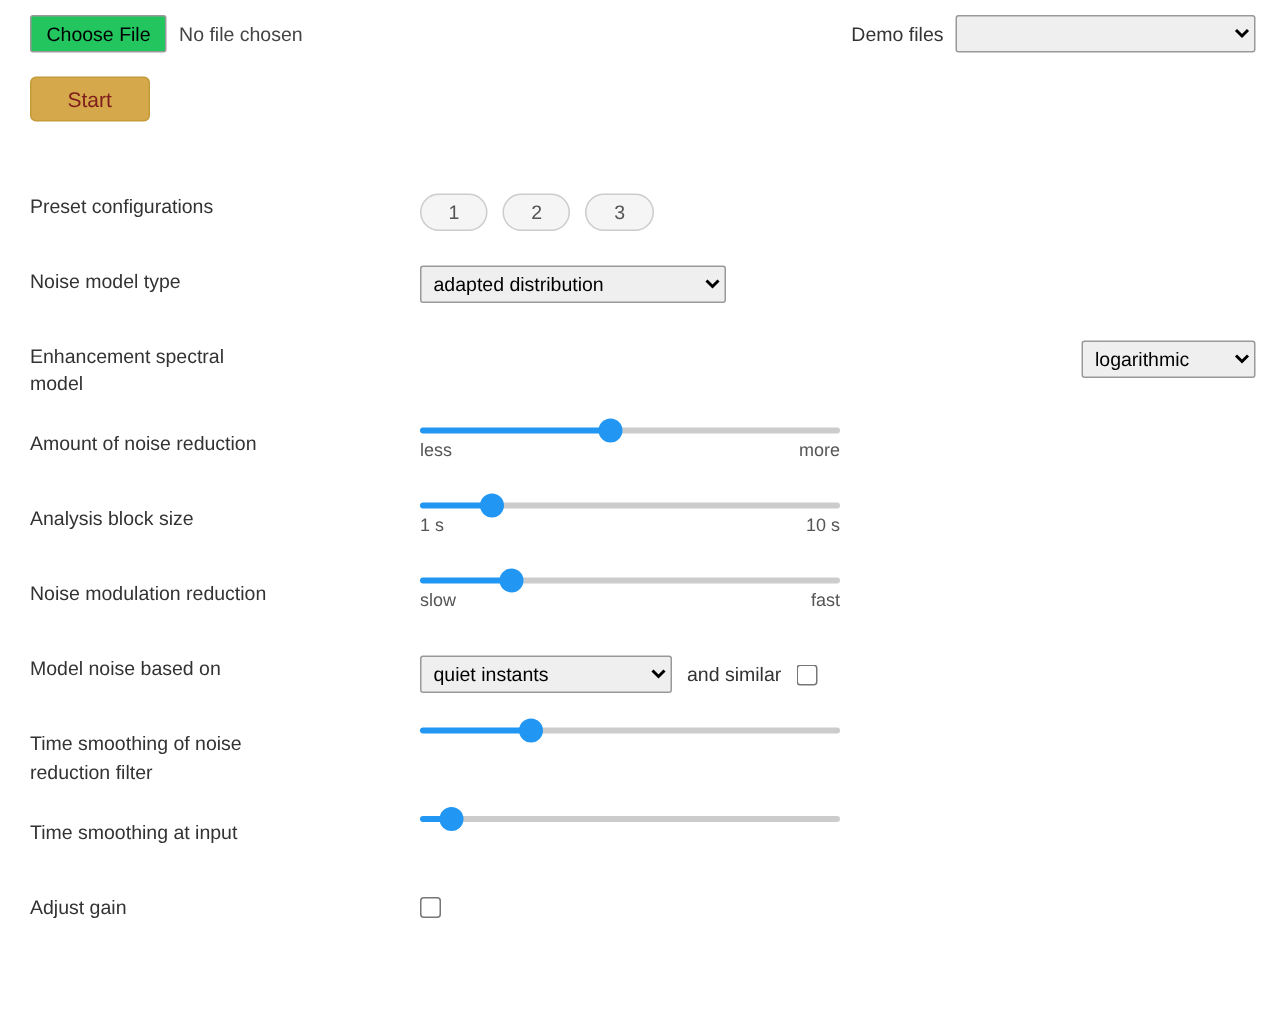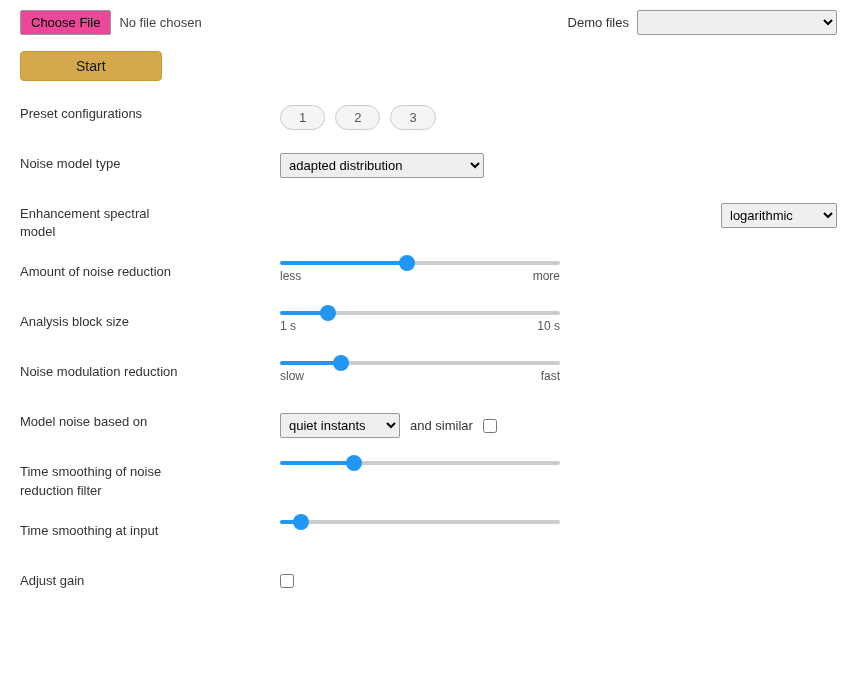--- a/index.html
+++ b/index.html
@@ -18,21 +18,21 @@
       justify-content: space-between;
       margin-bottom: 16px;
     }
     .header-left {
       display: flex;
       align-items: center;
       gap: 8px;
     }
     .choose-file-btn {
       border: 1px solid #999;
-      background: #ec4899;
+      background: #22c55e;
       padding: 4px 10px;
       cursor: pointer;
       font-size: 13px;
       border-radius: 2px;
     }
     .no-file-label {
       font-size: 13px;
       color: #444;
     }
     .header-right {
@@ -48,26 +48,26 @@
       font-size: 13px;
       padding: 3px 4px;
       border: 1px solid #999;
       border-radius: 2px;
     }
 
     
     .start-btn {
       background: #d4a84b;
       border: 1px solid #c49a3a;
-      color: #0f172a;
-      padding: 6px 55px;
+      color: #7f1d1d;
+      padding: 6px 24px;
       border-radius: 4px;
       cursor: pointer;
       font-size: 14px;
-      margin-bottom: 12px;
+      margin-bottom: 36px;
     }
 
     
     .settings-container {
       display: flex;
       flex-direction: column;
       gap: 0px;
     }
 
     .setting-row {
@@ -117,21 +117,21 @@
       border-radius: 2px;
       cursor: pointer;
     }
     .noise-model-select {
       width: 204px;
     }
     .enhancement-select {
       width: 116px;
     }
     .model-noise-select {
-      width: 120px;
+      width: 168px;
     }
 
     
     .slider-container {
       display: flex;
       flex-direction: column;
       width: 280px;
     }
     .slider-labels {
       display: flex;

